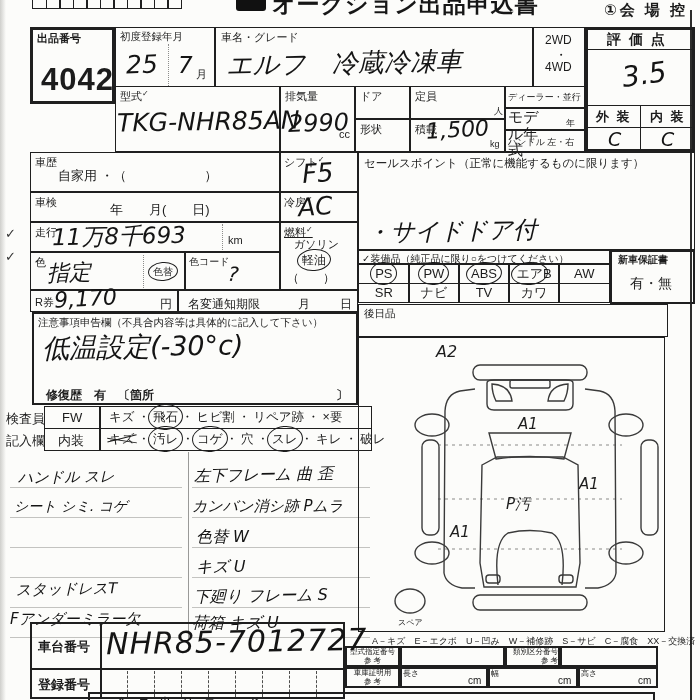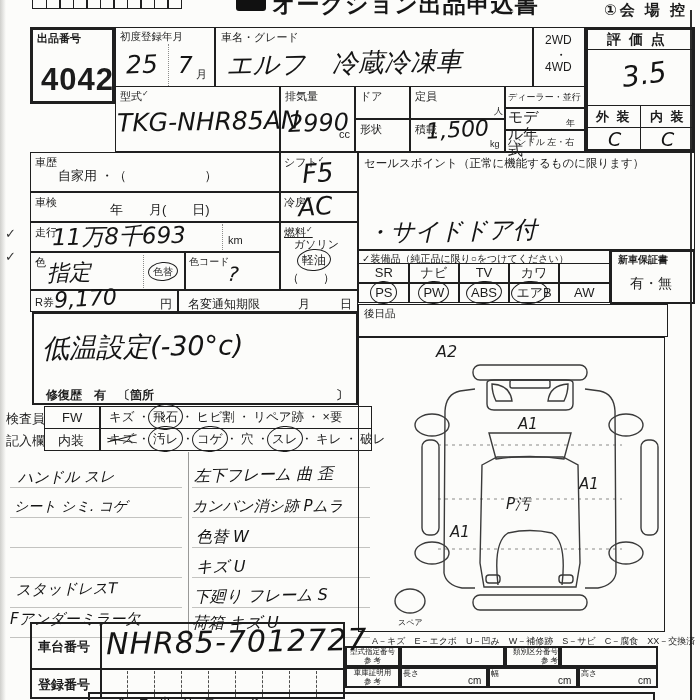--- a/index.html
+++ b/index.html
@@ -144,20 +144,21 @@
   <div class="cell" style="left:30px;top:290px;width:148px;height:22px;"></div>
   <div class="abs p lbl" style="left:35px;top:295px;">R券</div>
   <div class="abs hw" style="left:54px;top:286px;font-size:22px;transform:rotate(-3deg);z-index:3;">9,170</div>
   <div class="abs p" style="left:160px;top:296px;font-size:12px;">円</div>
   <div class="cell" style="left:178px;top:290px;width:180px;height:22px;"></div>
   <div class="abs p" style="left:188px;top:296px;font-size:12px;">名変通知期限</div>
   <div class="abs p" style="left:298px;top:296px;font-size:12px;">月</div>
   <div class="abs p" style="left:340px;top:296px;font-size:12px;">日</div>
 
   <div class="cell med" style="left:32px;top:312px;width:326px;height:93px;"></div>
+  <div class="abs p" style="left:38px;top:316px;font-size:10.5px;">注意事項申告欄（不具合内容等は具体的に記入して下さい）</div>
   <div class="abs hw" style="left:42px;top:329px;font-size:27px;transform:rotate(-1deg);">低温設定(-30°c)</div>
   <div class="abs p pb" style="left:46px;top:387px;font-size:12px;">修復歴　有　〔箇所</div>
   <div class="abs p pb" style="left:336px;top:387px;font-size:12px;">〕</div>
 
   <div class="cell" style="left:280px;top:152px;width:78px;height:40px;"></div>
   <div class="abs p lbl" style="left:284px;top:155px;"><span>シフト</span><span class="chk">✓</span></div>
   <div class="abs hw" style="left:302px;top:158px;font-size:26px;transform:rotate(-4deg);">F5</div>
 
   <div class="cell" style="left:280px;top:192px;width:78px;height:30px;"></div>
   <div class="abs p lbl" style="left:284px;top:195px;"><span>冷房</span><span class="chk">✓</span></div>
@@ -169,33 +170,33 @@
   <div class="abs p" style="left:302px;top:252px;font-size:12px;"><span class="hc">軽油</span></div>
   <div class="abs p" style="left:287px;top:270px;font-size:12px;">（　　）</div>
 
   <div class="cell" style="left:358px;top:152px;width:337px;height:98px;"></div>
   <div class="abs p" style="left:364px;top:156px;font-size:11.5px;">セールスポイント（正常に機能するものに限ります）</div>
   <div class="abs hw" style="left:366px;top:215px;font-size:24px;transform:rotate(-1deg);">・サイドドア付</div>
 
   <div class="cell" style="left:358px;top:250px;width:252px;height:14px;"></div>
   <div class="abs p" style="left:362px;top:251.5px;font-size:10px;">✓装備品（純正品に限り○をつけてください）</div>
   <div class="abs" style="left:358px;top:264px;width:252px;height:40px;">
+    <div style="display:flex;height:20px;">
+      <div class="cell" style="position:static;flex:1;text-align:center;font-size:13px;line-height:18px;"><span class="hc">PS</span><span></span></div>
+      <div class="cell" style="position:static;flex:1;text-align:center;font-size:13px;line-height:18px;margin-left:-1.5px;"><span class="hc">PW</span><span></span></div>
+      <div class="cell" style="position:static;flex:1;text-align:center;font-size:13px;line-height:18px;margin-left:-1.5px;"><span class="hc">ABS</span><span></span></div>
+      <div class="cell" style="position:static;flex:1;text-align:center;font-size:13px;line-height:18px;margin-left:-1.5px;"><span class="hc">エア</span><span>B</span></div>
+      <div class="cell" style="position:static;flex:1;text-align:center;font-size:13px;line-height:18px;margin-left:-1.5px;"><span>AW</span></div>
+    </div>
     <div style="display:flex;height:20px;margin-top:-1.5px;">
       <div class="cell" style="position:static;flex:1;text-align:center;font-size:13px;line-height:18px;">SR</div>
       <div class="cell" style="position:static;flex:1;text-align:center;font-size:13px;line-height:18px;margin-left:-1.5px;">ナビ</div>
       <div class="cell" style="position:static;flex:1;text-align:center;font-size:13px;line-height:18px;margin-left:-1.5px;">TV</div>
       <div class="cell" style="position:static;flex:1;text-align:center;font-size:13px;line-height:18px;margin-left:-1.5px;">カワ</div>
       <div class="cell" style="position:static;flex:1;margin-left:-1.5px;"></div>
-    </div>
-    <div style="display:flex;height:20px;">
-      <div class="cell" style="position:static;flex:1;text-align:center;font-size:13px;line-height:18px;"><span class="hc">PS</span><span></span></div>
-      <div class="cell" style="position:static;flex:1;text-align:center;font-size:13px;line-height:18px;margin-left:-1.5px;"><span class="hc">PW</span><span></span></div>
-      <div class="cell" style="position:static;flex:1;text-align:center;font-size:13px;line-height:18px;margin-left:-1.5px;"><span class="hc">ABS</span><span></span></div>
-      <div class="cell" style="position:static;flex:1;text-align:center;font-size:13px;line-height:18px;margin-left:-1.5px;"><span class="hc">エア</span><span>B</span></div>
-      <div class="cell" style="position:static;flex:1;text-align:center;font-size:13px;line-height:18px;margin-left:-1.5px;"><span>AW</span></div>
     </div>
   </div>
   <div class="cell med" style="left:610px;top:250px;width:85px;height:54px;"></div>
   <div class="abs p pb" style="left:618px;top:253px;font-size:10px;">新車保証書</div>
   <div class="abs p" style="left:630px;top:275px;font-size:14px;">有・無</div>
 
   <div class="cell" style="left:358px;top:304px;width:310px;height:33px;"></div>
   <div class="abs p" style="left:364px;top:307px;font-size:10.5px;">後日品</div>
 
   <div class="abs p" style="left:6px;top:410px;font-size:13px;">検査員</div>

